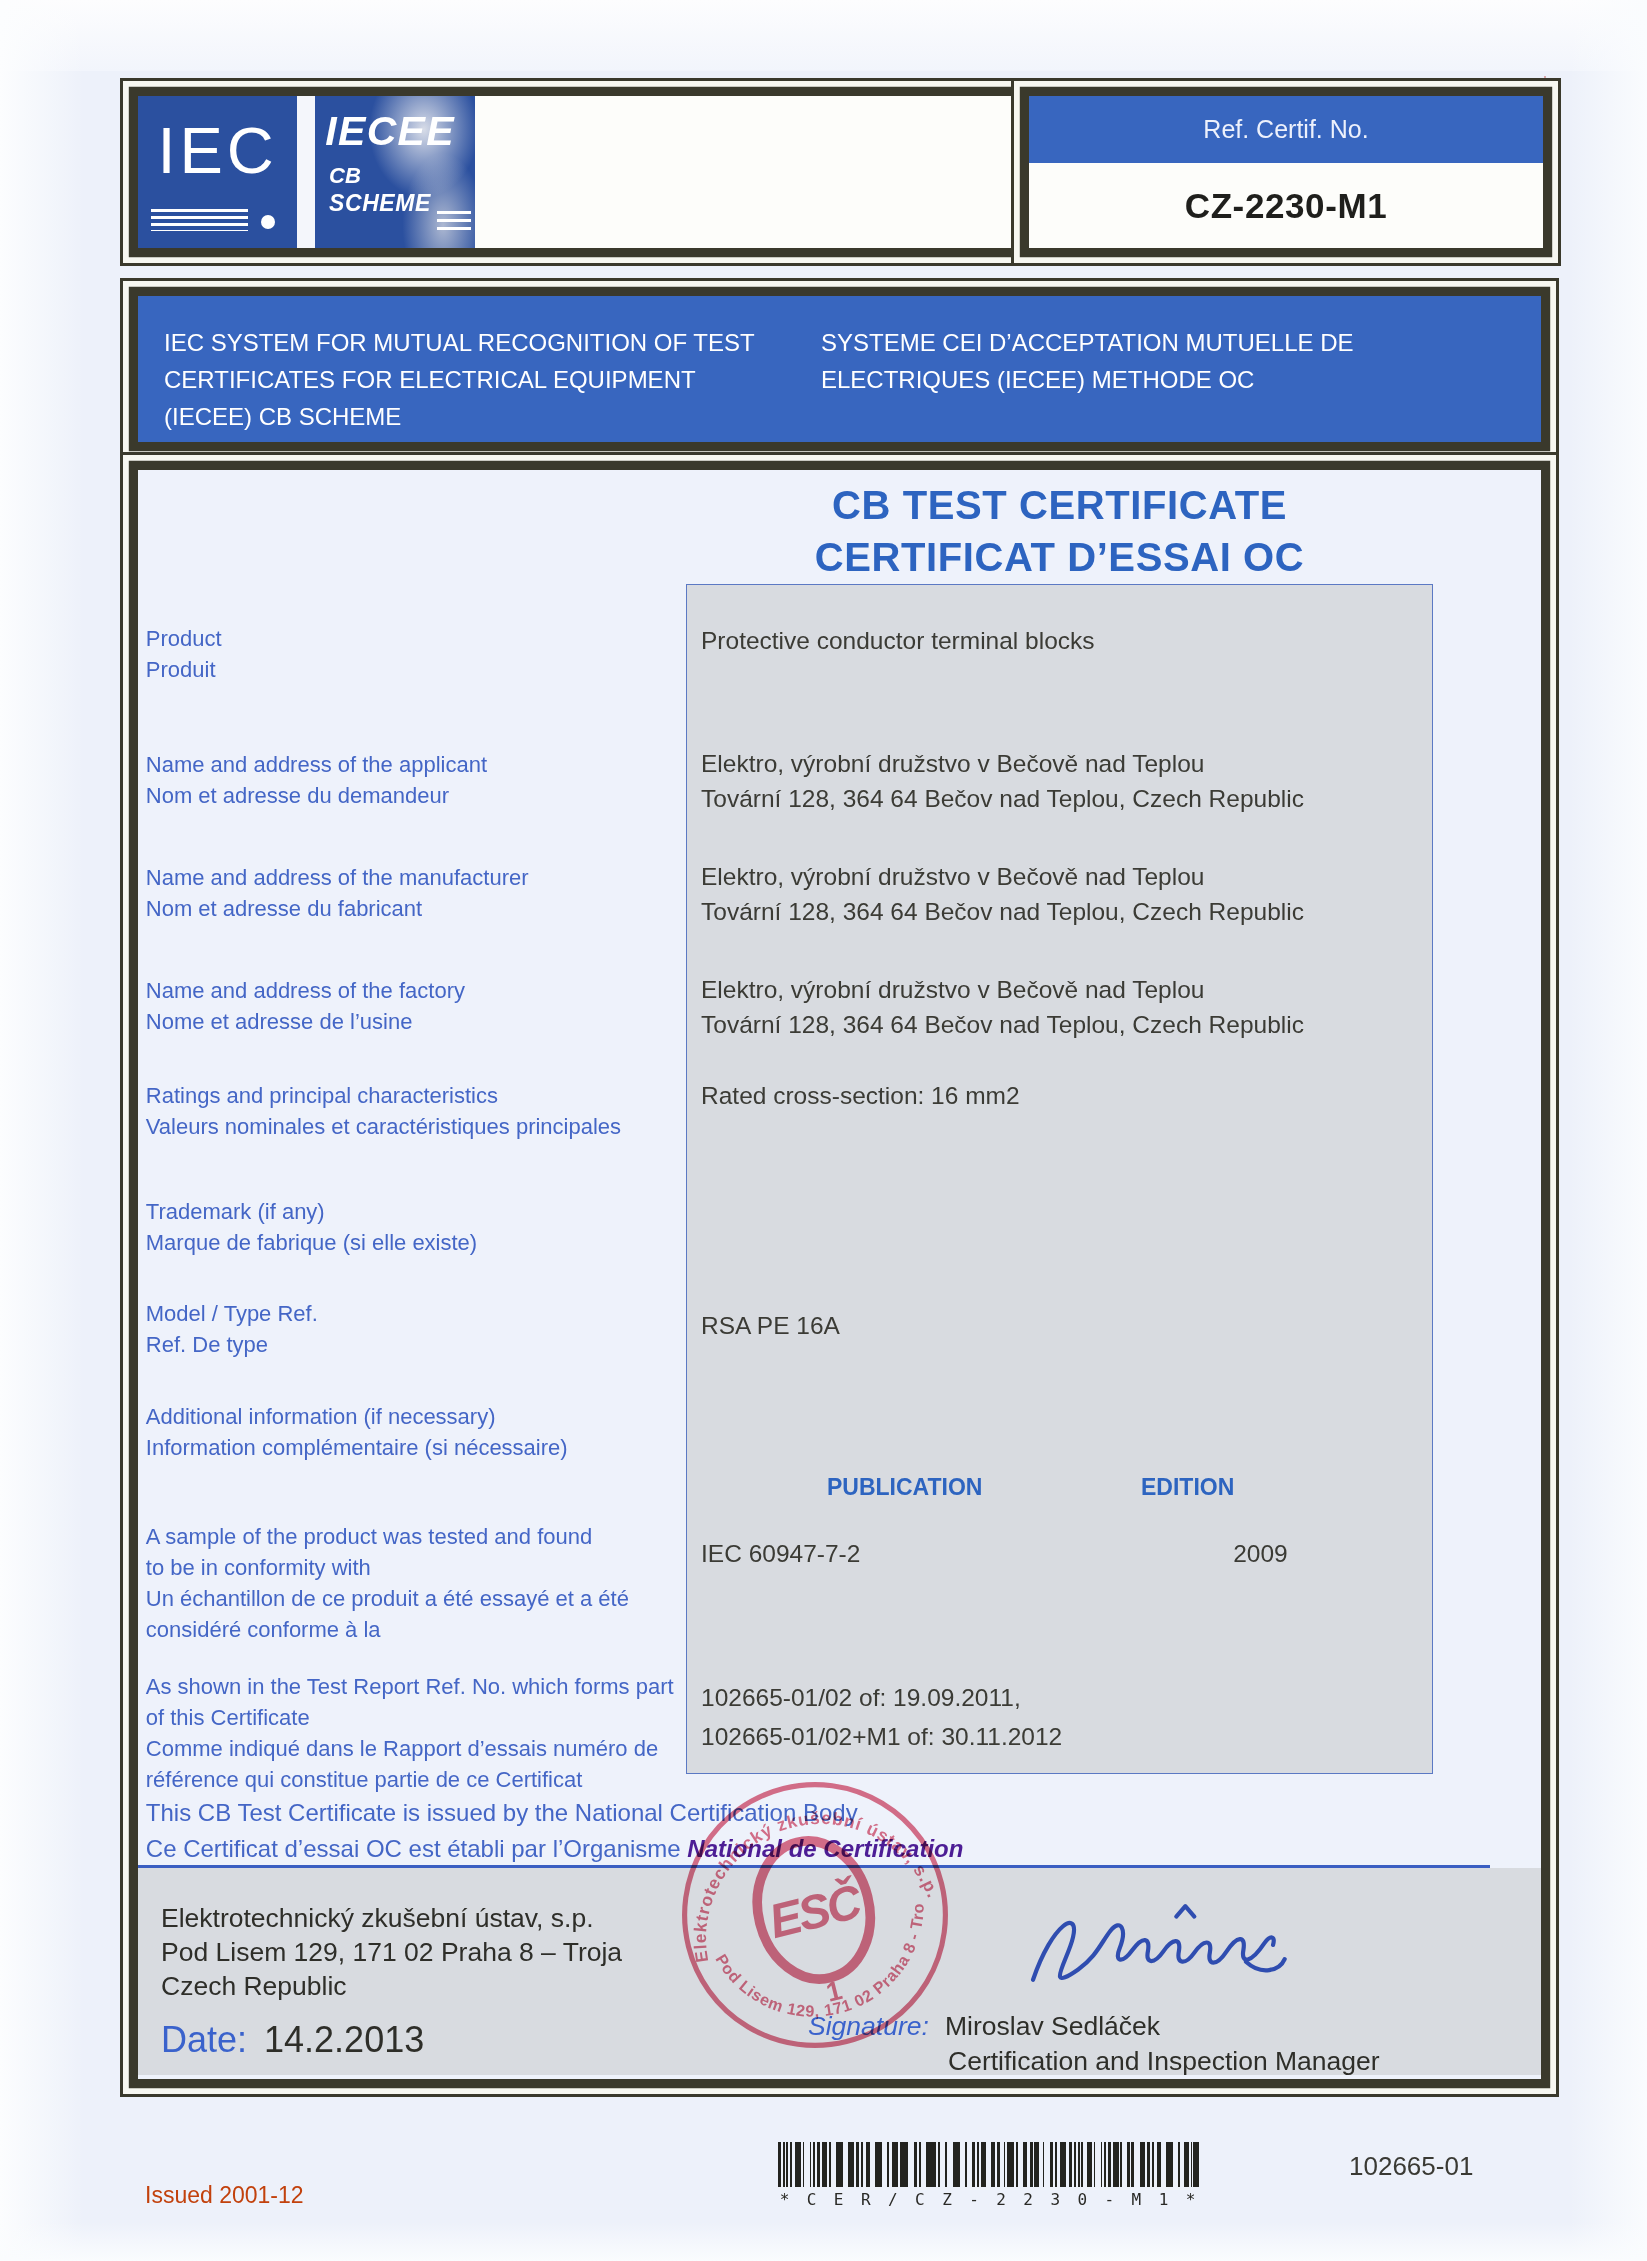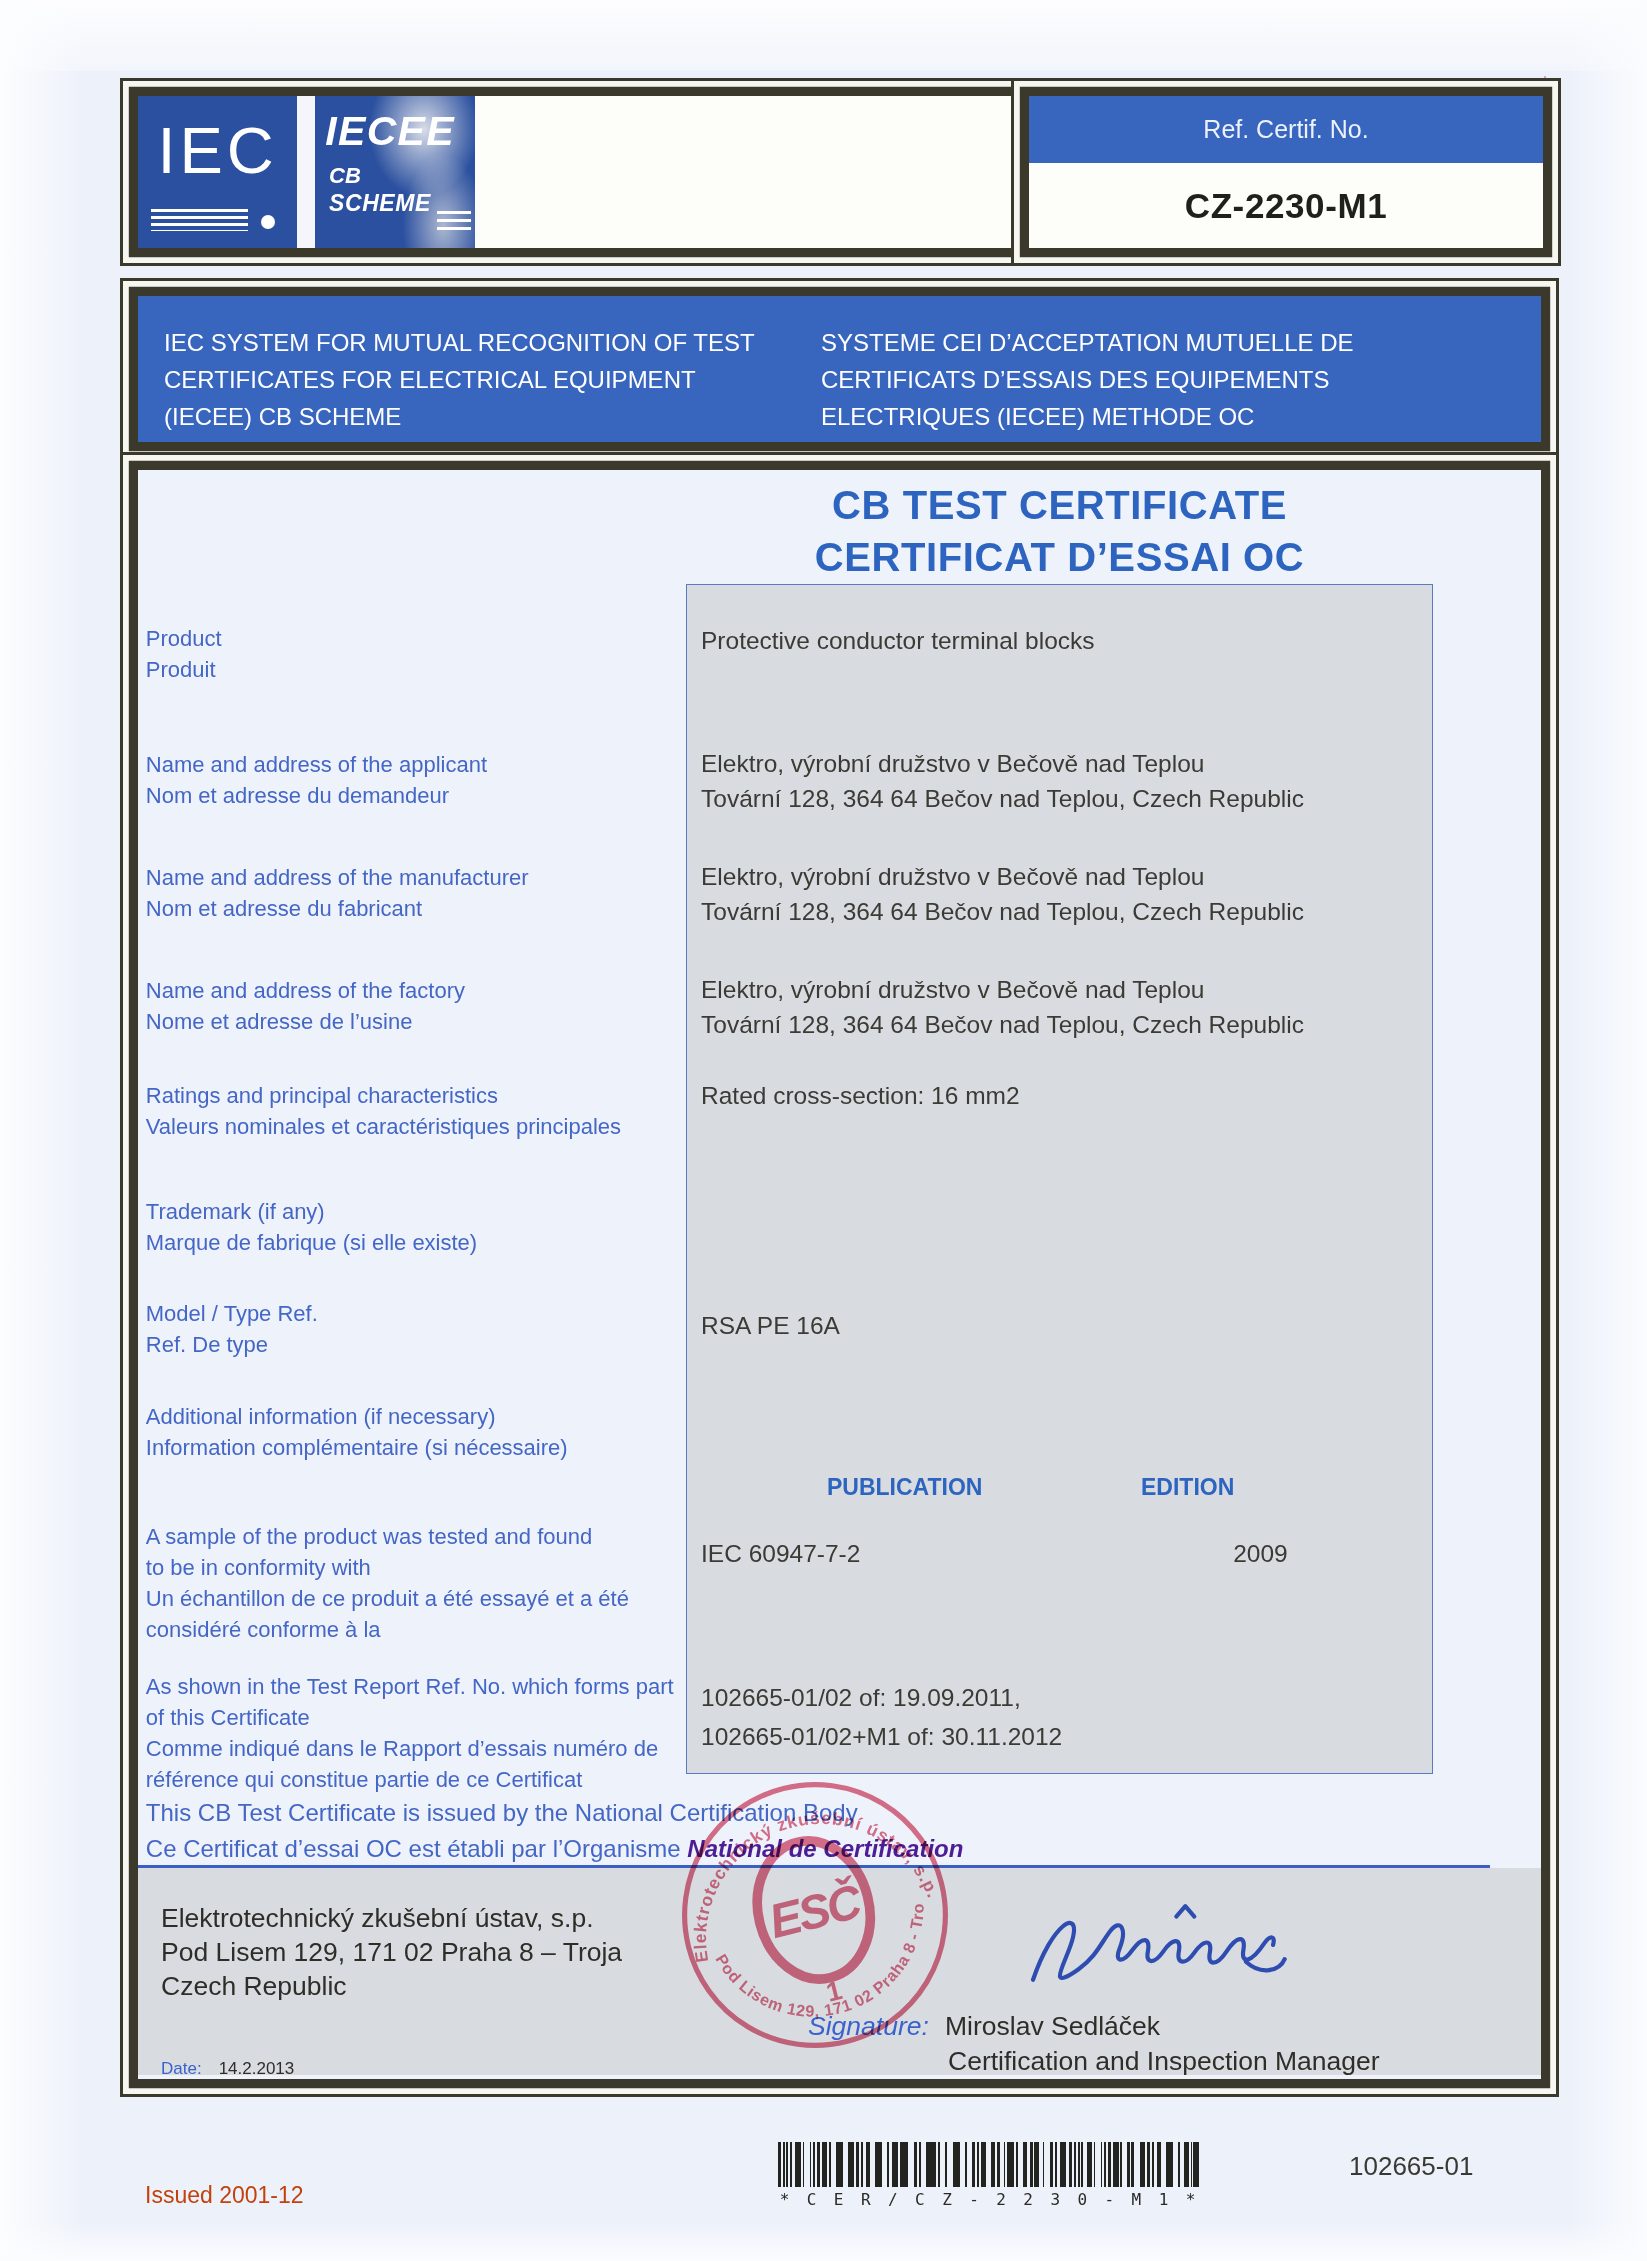--- a/index.html
+++ b/index.html
@@ -68,21 +68,21 @@
            background:#d8dbe0;border:1.9px solid #5b79c4;box-sizing:border-box;}
   .graybox2{position:absolute;left:0;right:0;top:1398px;height:207px;background:#d8dbe0;}
   .lbl{position:absolute;left:7.8px;width:530px;color:#4466c6;font-size:22px;line-height:31px;}
   .val{position:absolute;left:563px;width:717px;color:#3b3b35;font-size:24.5px;line-height:35px;}
   .colhead{position:absolute;color:#2d64c0;font-size:23px;font-weight:bold;text-align:left;}
   .centercol{text-align:center;}
   .issuer-line{position:absolute;left:7.8px;width:1098px;color:#4466c6;font-size:24px;}
   .issuer-bold{font-weight:bold;color:#4c1d95;font-style:italic;}
   .sep-line{position:absolute;left:0;width:1352px;top:1395px;height:2.6px;background:#3a5ec2;}
   .ncb{position:absolute;left:23px;top:1431px;color:#2e2e29;font-size:26.5px;line-height:34px;}
-  .date-row{position:absolute;left:23px;top:1589px;font-size:17px;}
+  .date-row{position:absolute;left:23px;top:1549px;font-size:36px;}
   .date-label{color:#3a62cc;}
   .date-value{color:#2e2e29;margin-left:17px;}
   .sig-label{position:absolute;left:670px;top:1541px;color:#3a62cc;font-size:26.5px;font-style:italic;}
   .sig-name{position:absolute;left:807px;top:1541px;color:#2e2e29;font-size:26.5px;}
   .sig-title{position:absolute;left:810px;top:1576px;color:#2e2e29;font-size:26.5px;text-align:right;}
   .stamp-svg{position:absolute;left:535px;top:1303px;width:284px;height:284px;
              mix-blend-mode:multiply;opacity:.82;}
   .sign-svg{position:absolute;left:886px;top:1427px;width:271px;height:110px;}
 
   
@@ -134,21 +134,20 @@
 
   <div class="frame box-banner">
     <div class="inner banner-bg">
       <div class="banner-col banner-en">
         <div>IEC SYSTEM FOR MUTUAL RECOGNITION OF TEST</div>
         <div>CERTIFICATES FOR ELECTRICAL EQUIPMENT</div>
         <div>(IECEE) CB SCHEME</div>
       </div>
       <div class="banner-col banner-fr">
         <div>SYSTEME CEI D’ACCEPTATION MUTUELLE DE</div>
-        <div>CERTIFICATS D’ESSAIS DES EQUIPEMENTS</div>
         <div>ELECTRIQUES (IECEE) METHODE OC</div>
       </div>
     </div>
   </div>
 
   <div class="frame box-main">
     <div class="inner main-bg">
 
       <div class="doc-title">
         <div>CB TEST CERTIFICATE</div>

